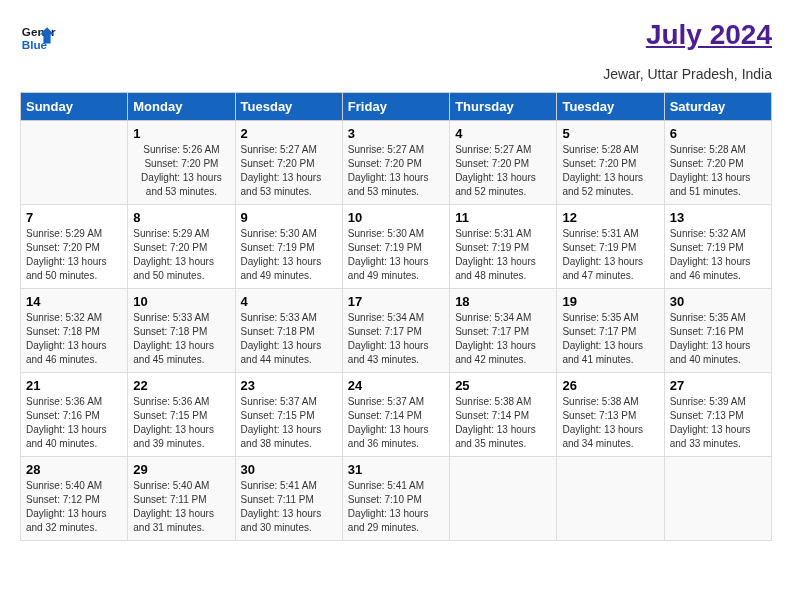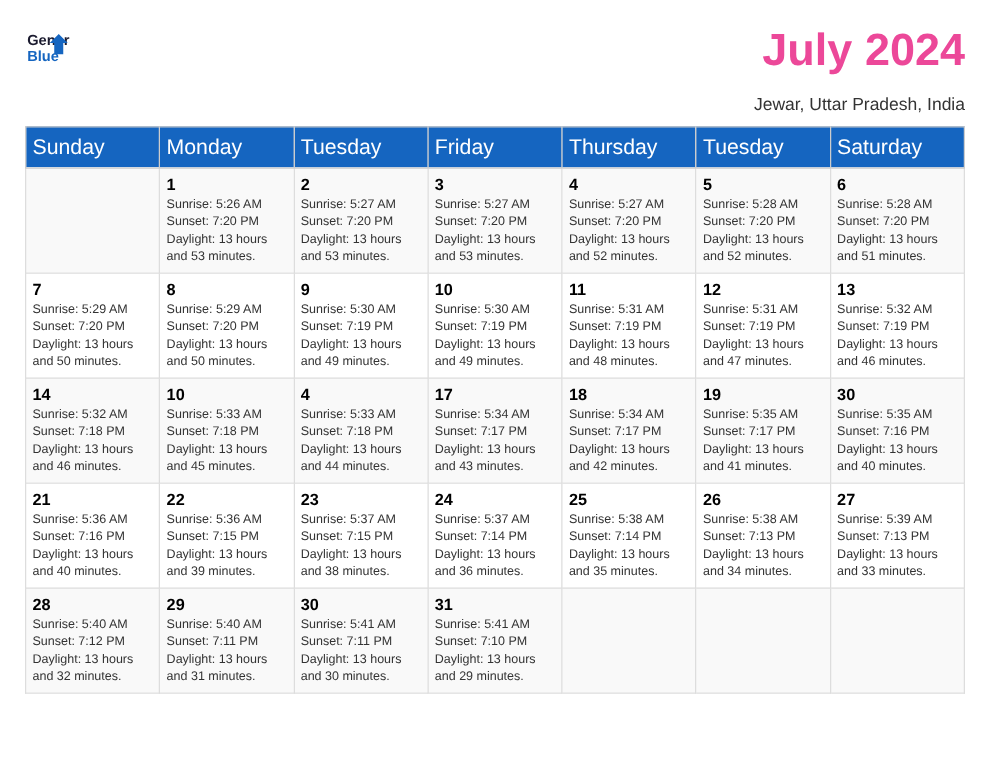--- a/index.html
+++ b/index.html
@@ -22,42 +22,43 @@
       gap: 4px;
     }
     .logo-icon {
       width: 36px;
       height: 36px;
     }
     .title-block {
       text-align: right;
     }
     .month-title {
-      font-size: 36px;
+      font-size: 28px;
       font-weight: bold;
-      color: #ec4899;
+      color: #4c1d95;
       line-height: 1.1;
+      text-decoration: underline;
     }
     .location {
       font-size: 14px;
       color: #333;
       margin-top: 15px;
     }
     table {
       width: 100%;
       border-collapse: collapse;
       font-size: 11px;
     }
     thead tr th {
       background-color: #1565c0;
       color: #fff;
       text-align: left;
       padding: 6px 5px;
-      font-size: 17px;
-      font-weight: normal;
+      font-size: 13px;
+      font-weight: bold;
       border: 1px solid #ccc;
     }
     tbody tr td {
       vertical-align: top;
       padding: 5px;
       border: 1px solid #ddd;
       min-height: 70px;
       width: 107px;
     }
     tbody tr:nth-child(odd) {
@@ -108,21 +109,21 @@
         <th>Thursday</th>
         <th>Tuesday</th>
         <th>Saturday</th>
       </tr>
   </thead>
   <tbody id="calendar-body">
   <tr>
         <td class="empty-cell"></td>
         <td>
           <span class="day-num">1</span>
-          <div class="day-info" style="white-space: pre-line;">Sunrise: 5:26 AM
+          <div class="day-info" style="white-space: pre-line; text-align: center;">Sunrise: 5:26 AM
 Sunset: 7:20 PM
 Daylight: 13 hours
 and 53 minutes.</div>
         </td>
         <td>
           <span class="day-num">2</span>
           <div class="day-info" style="white-space: pre-line;">Sunrise: 5:27 AM
 Sunset: 7:20 PM
 Daylight: 13 hours
 and 53 minutes.</div>

